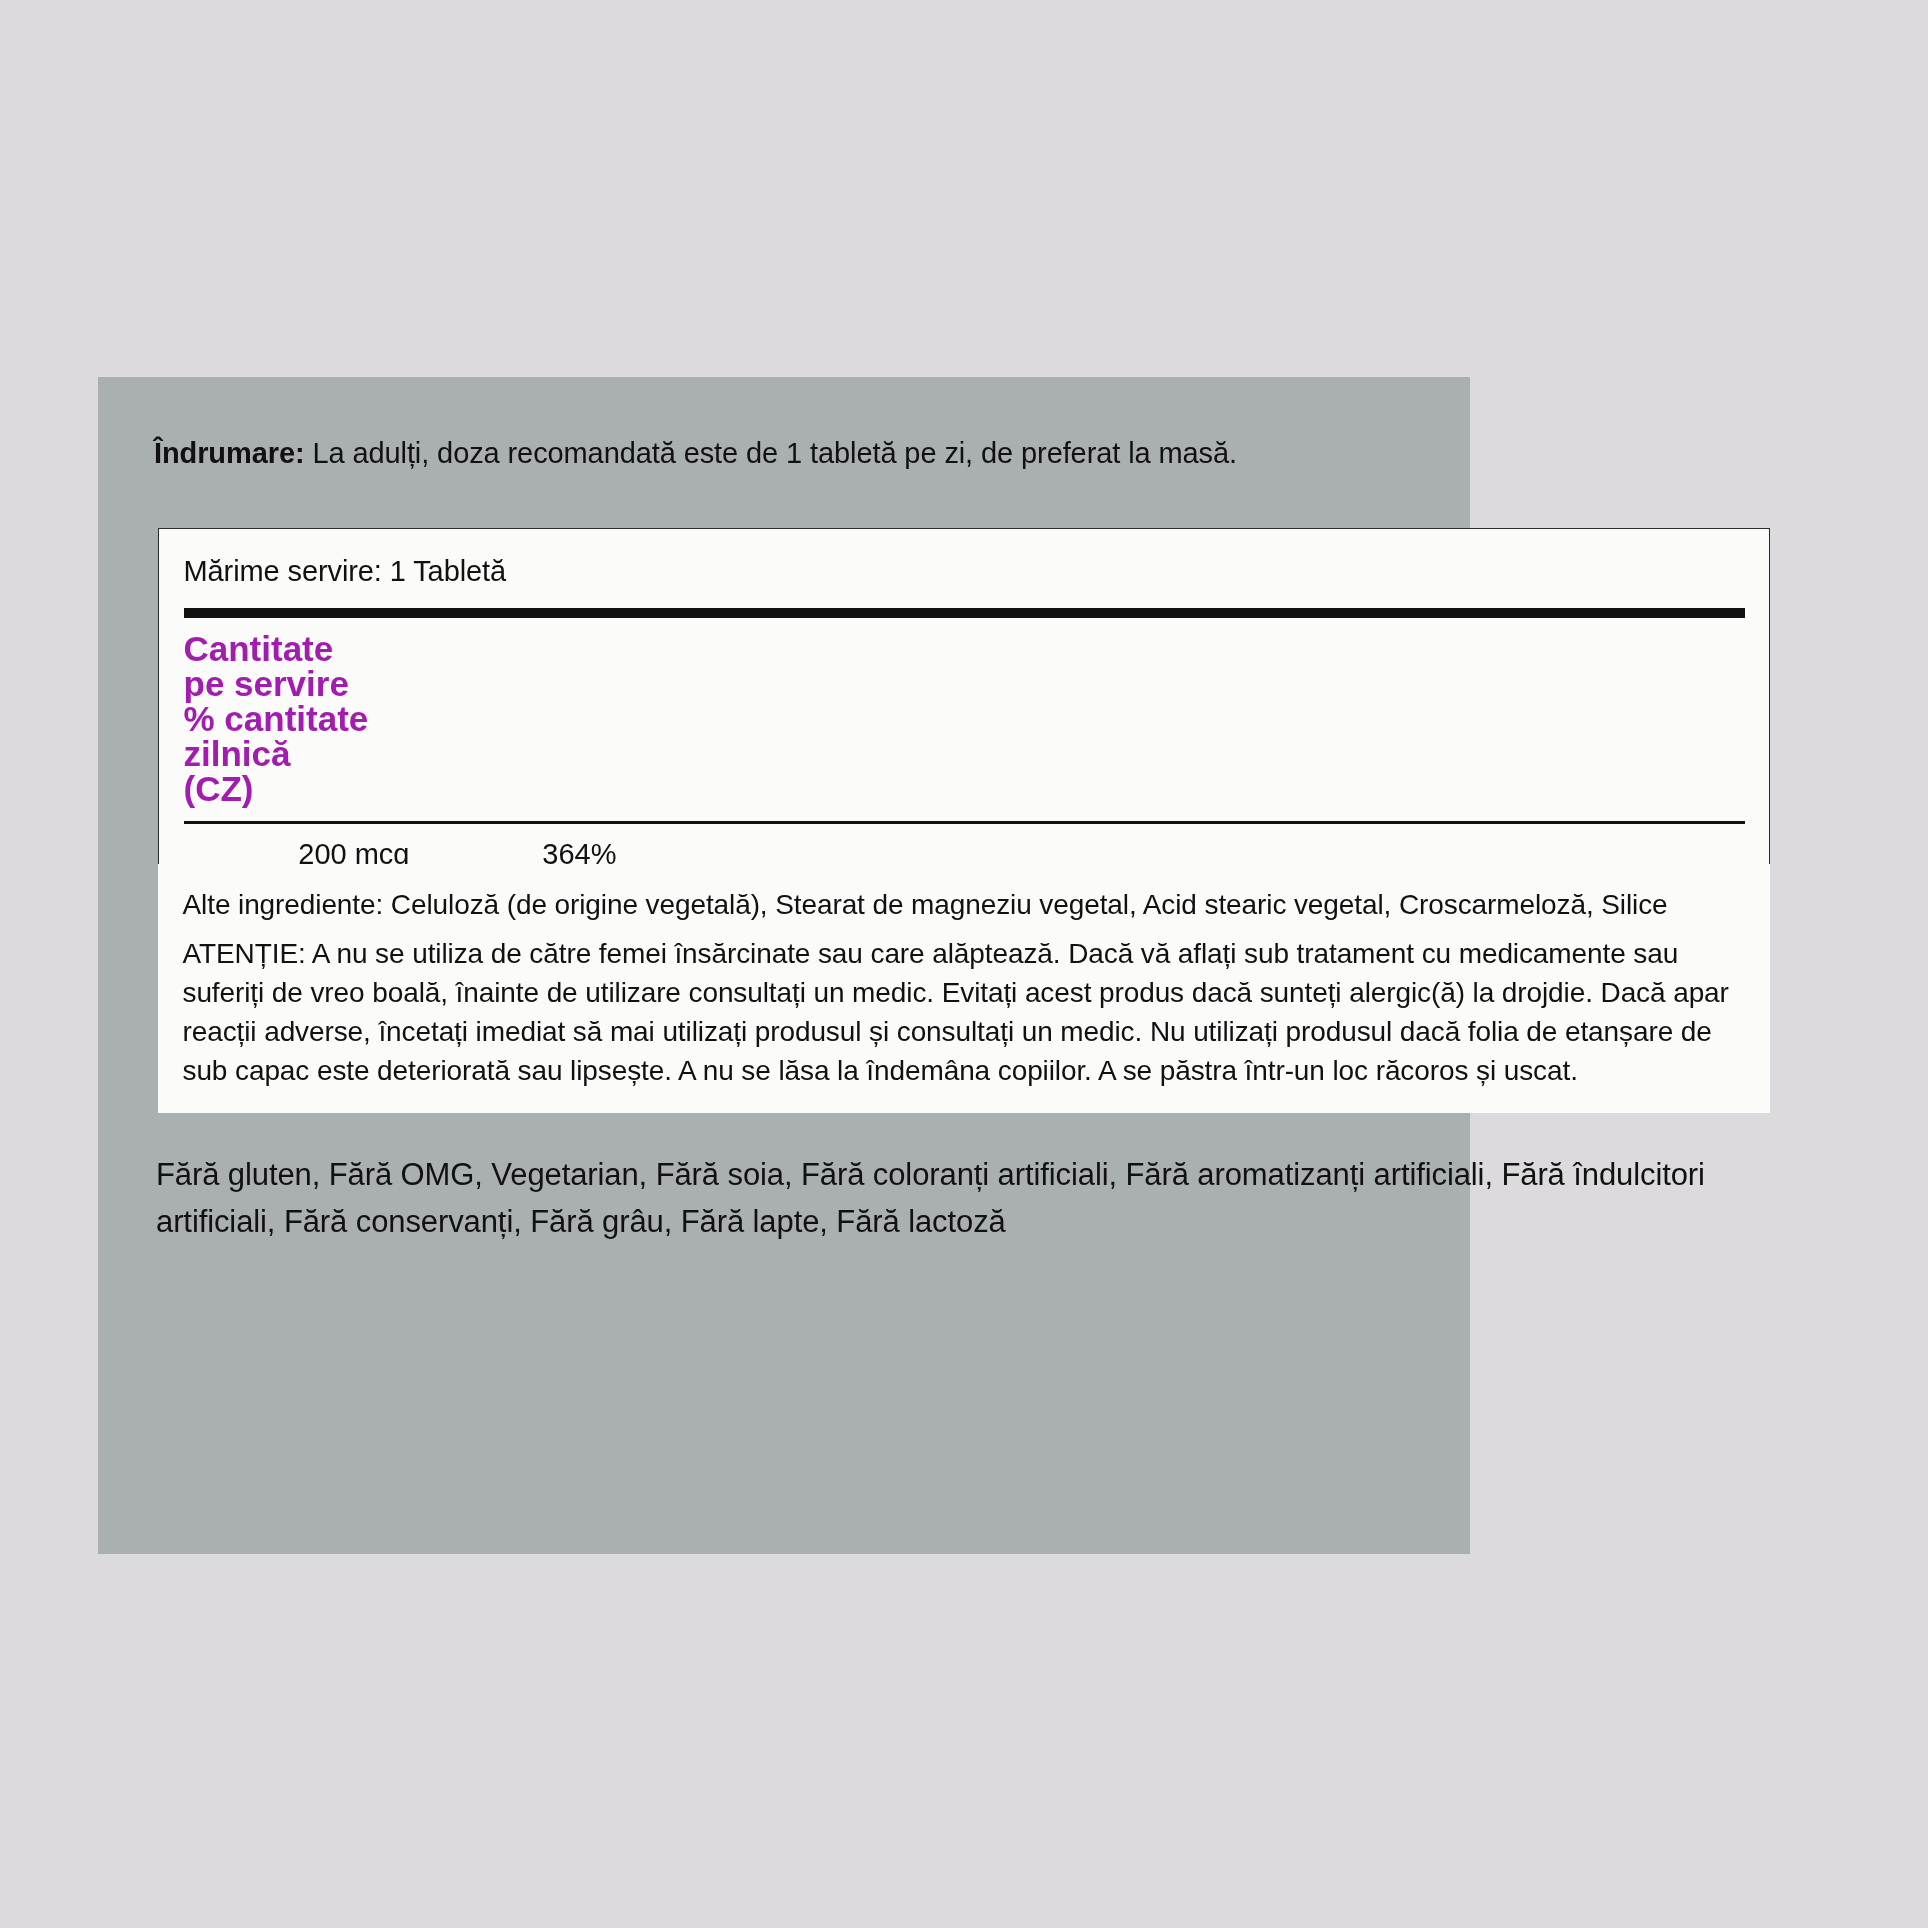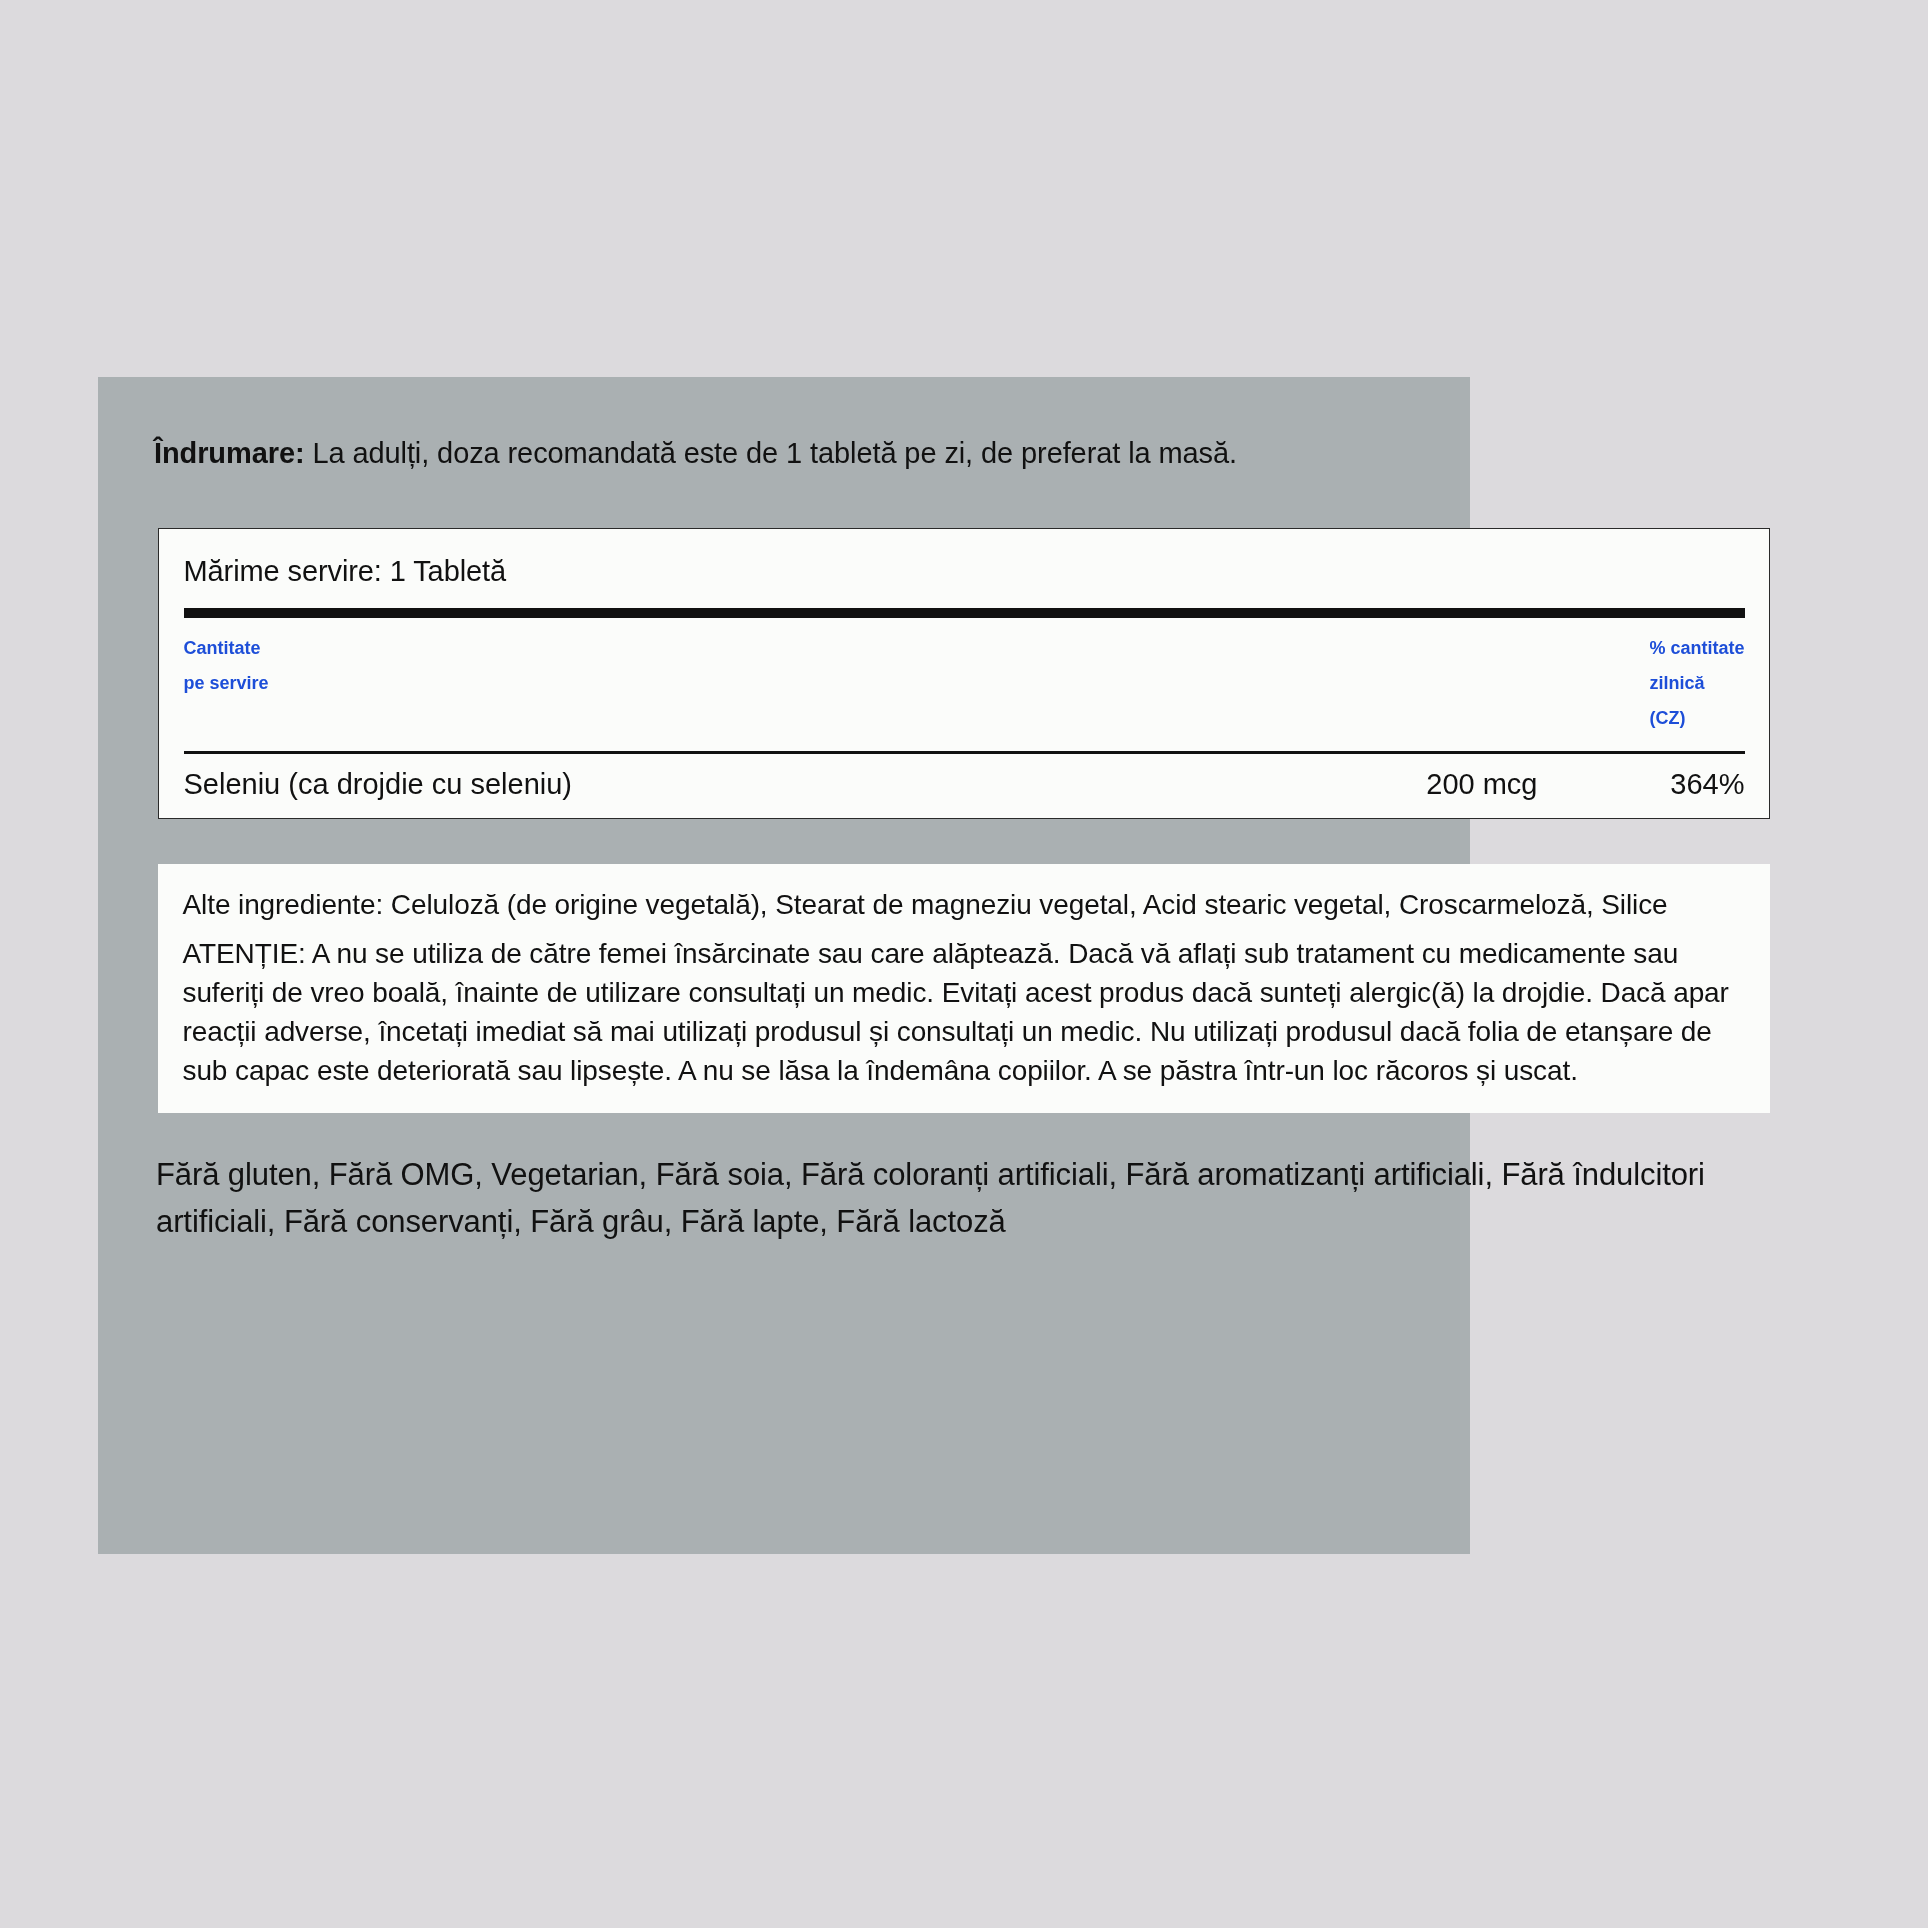--- a/index.html
+++ b/index.html
@@ -74,23 +74,24 @@
     margin: 0 24.5px;
   }
 
   
   .amount-header {
     display: flex;
     justify-content: space-between;
     align-items: flex-start;
     padding: 13px 24.5px 15px 24.5px;
     font-weight: bold;
-    font-size: 18px;
+    font-size: 35px;
     line-height: 35px;
-    color: #1d4ed8;
+    color: #a21caf;
+    flex-direction: column;
   }
   .amount-header .left-col {
     text-align: left;
   }
   .amount-header .right-col {
   }
 
   
   .nutrient-row {
     display: flex;
@@ -172,21 +173,20 @@
       <div class="right-col">
         <div>% cantitate</div>
         <div>zilnică</div>
         <div>(CZ)</div>
       </div>
     </div>
 
     <div class="rule-thin"></div>
 
     <div class="nutrient-row">
-      <div class="n-name">Seleniu (ca drojdie cu seleniu)</div>
       <div class="n-amount">200 mcg</div>
       <div class="n-dv">364%</div>
     </div>
 
   </div>
 
   <div id="lower-white" style="top: 487px;">
     <div class="para">
       <span class="lead">Alte ingrediente:</span><span> Celuloză (de origine vegetală), Stearat de magneziu vegetal, Acid stearic vegetal, Croscarmeloză, Silice</span>
     </div>

